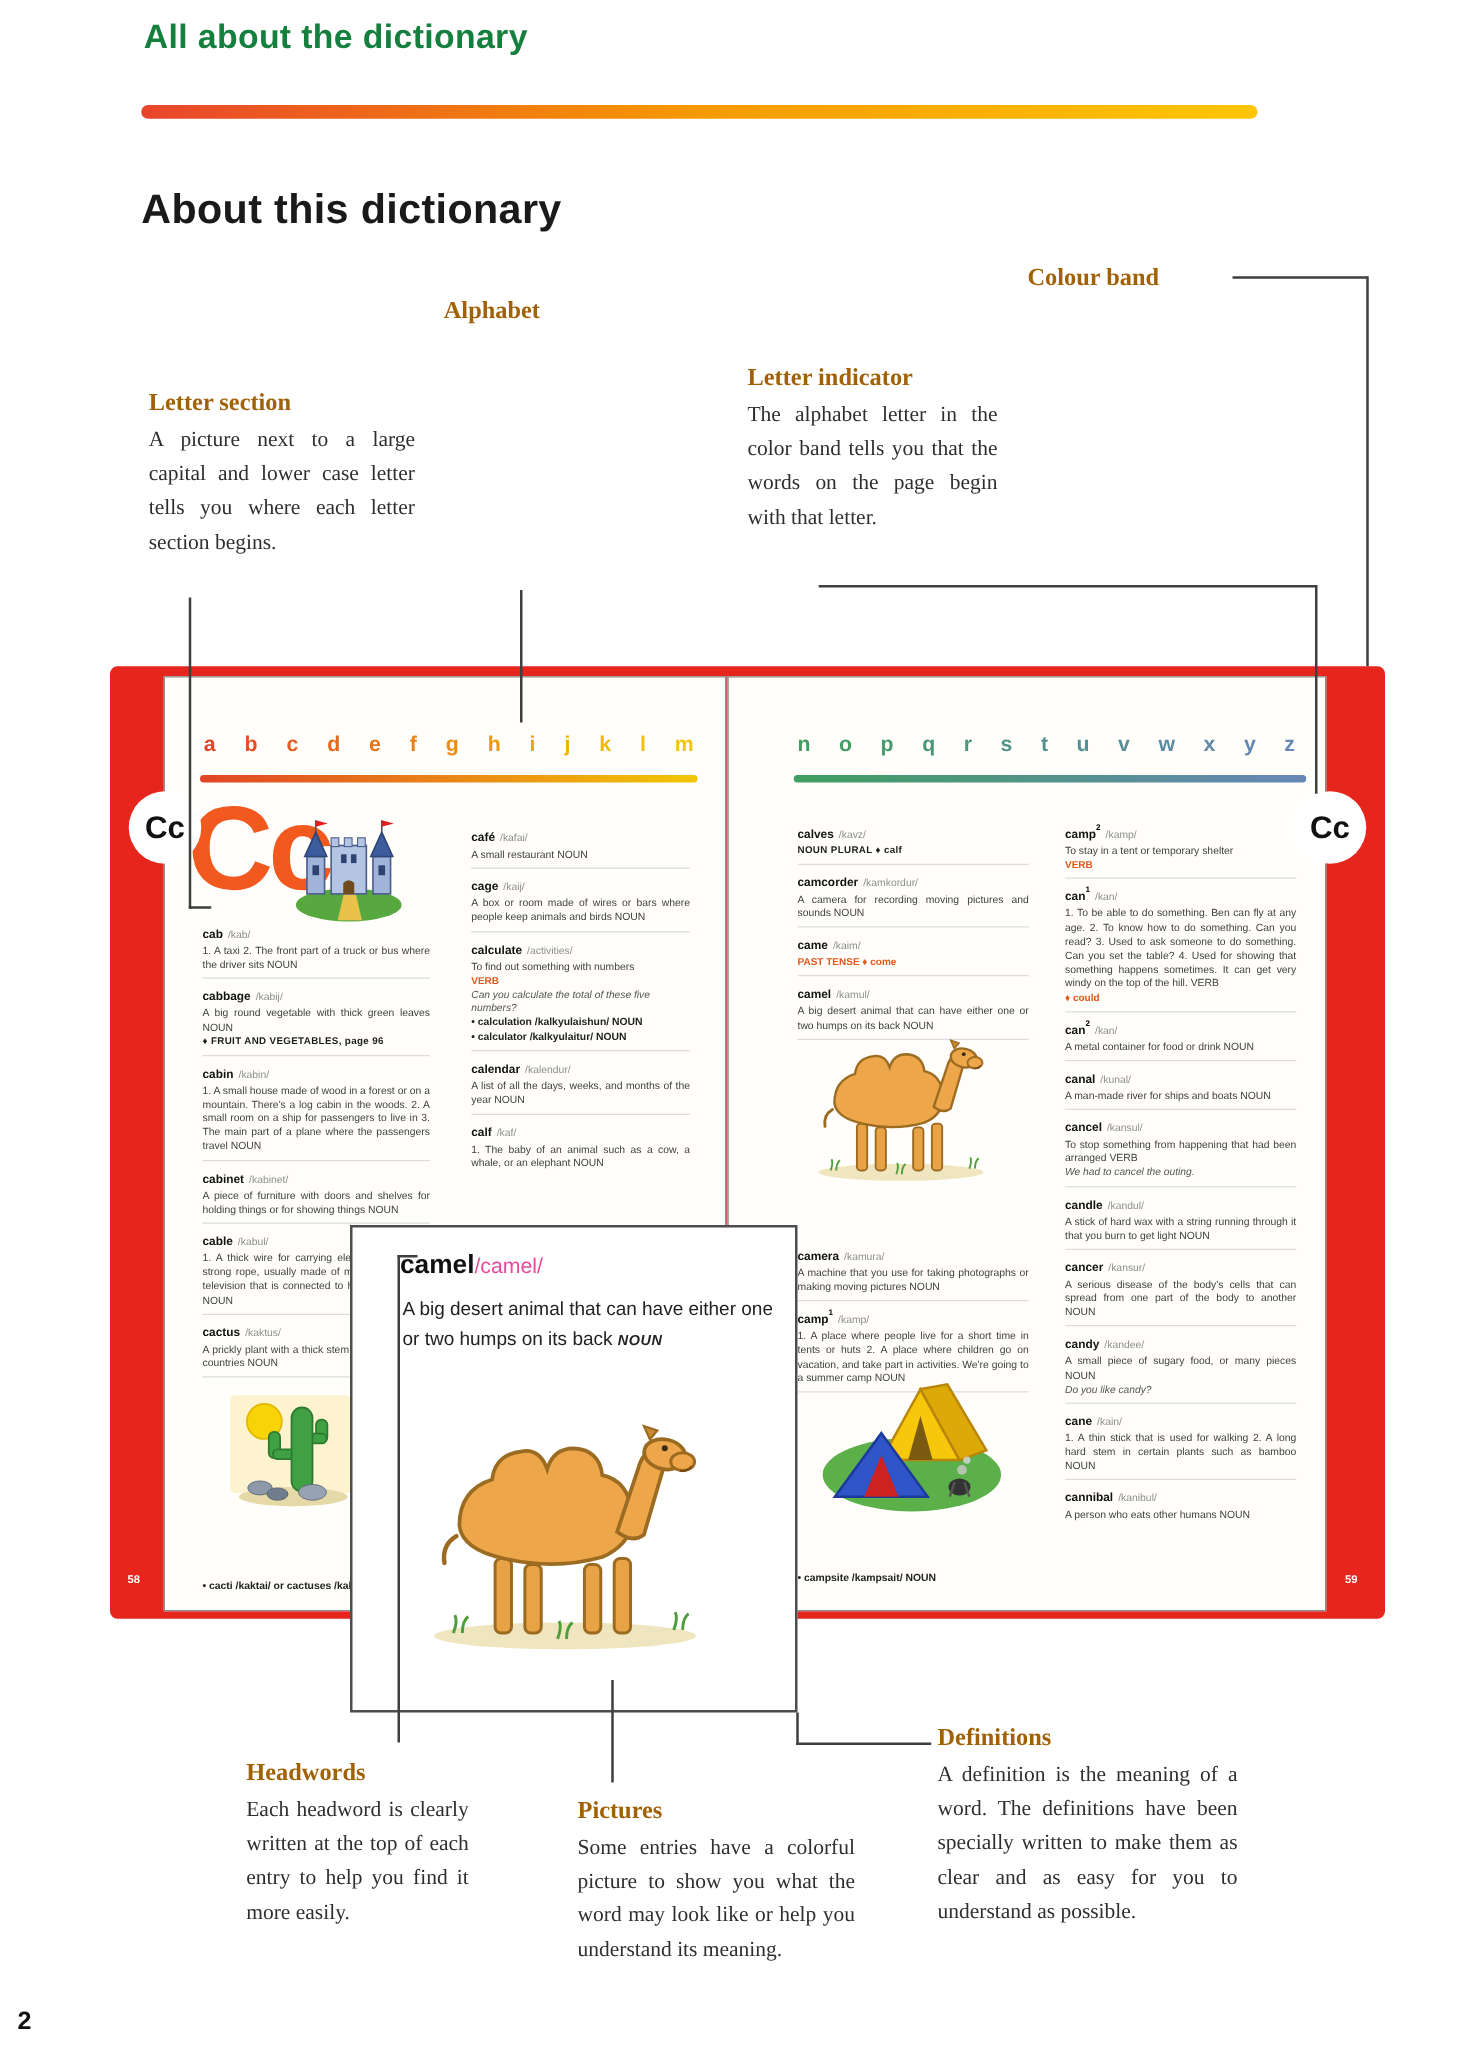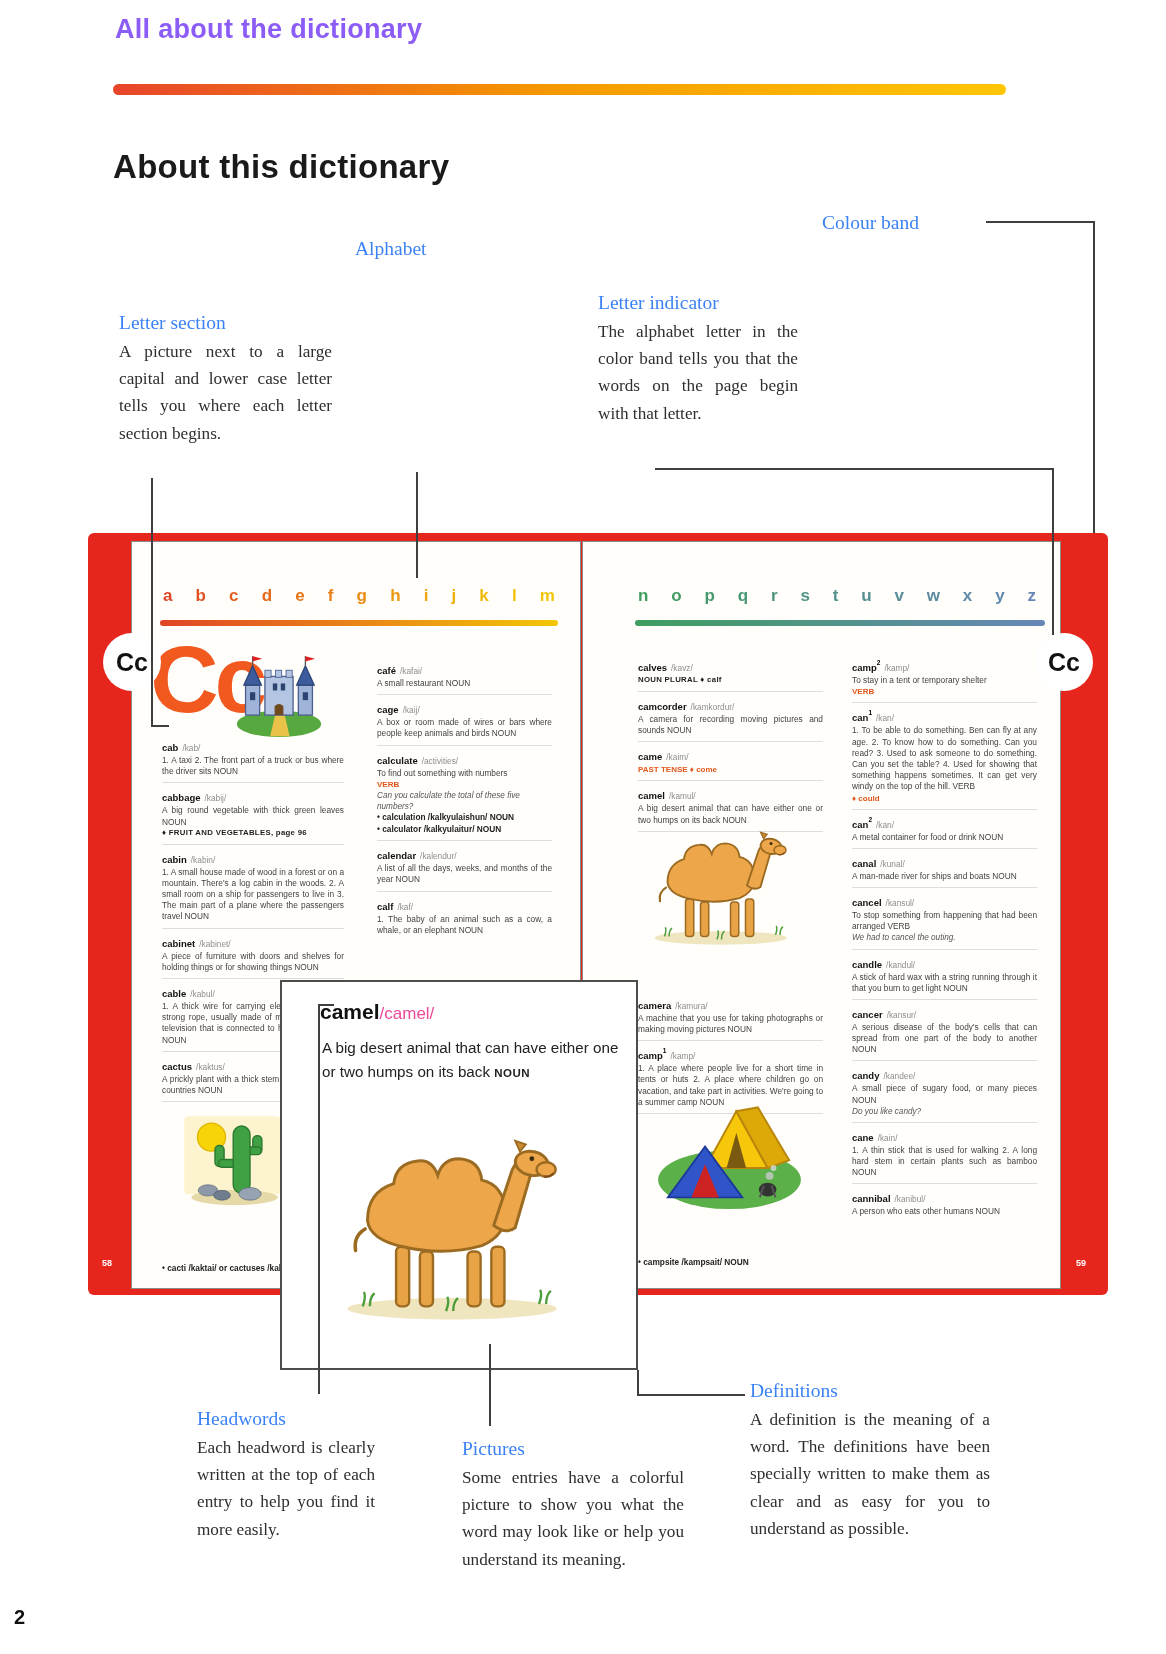--- a/index.html
+++ b/index.html
@@ -1,25 +1,25 @@
 <!DOCTYPE html>
 <html><head>
 <meta charset="utf-8">
 <style>
   html,body{margin:0;padding:0;background:#fff;}
   #screen{position:relative;width:1166px;height:1654px;background:#ffffff;overflow:hidden;
           font-family:"Liberation Sans",sans-serif;}
   .abs{position:absolute;}
   
-  .kicker{font-size:27px;font-weight:bold;color:#8b5cf6;letter-spacing:.3px;}
+  .kicker{font-size:27px;font-weight:bold;color:#15803d;letter-spacing:.3px;}
   .title{font-size:33px;font-weight:bold;color:#1a1a1a;letter-spacing:.3px;}
   .gradbar{height:11px;border-radius:6px;background:linear-gradient(90deg,#e8452c,#f59a00,#ffc605);}
   
   .callout{font-family:"Liberation Serif",serif;}
-  .callout .t{font-weight:normal;font-size:19.5px;color:#3b82f6;margin-bottom:4px;}
+  .callout .t{font-weight:bold;font-size:19.5px;color:#a16207;margin-bottom:4px;}
   .callout .b{font-size:17.2px;color:#2e2e2e;text-align:justify;line-height:1.58;}
   .line{position:absolute;background:#3f3f3f;z-index:4;}
   .line.over{z-index:8;}
   
   .spread{position:absolute;left:88px;top:533px;width:1020px;height:762px;background:#e6251c;border-radius:6px;z-index:0;}
   .page{position:absolute;top:541px;height:748px;background:#fffefb;border:1px solid #8a8a8a;z-index:1;box-sizing:border-box;}
   .tab{position:absolute;width:58px;height:58px;border-radius:50%;background:#fff;z-index:3;
        display:flex;align-items:center;justify-content:center;font-weight:bold;font-size:25px;color:#111;}
   .folio{position:absolute;color:#ffffff;font-weight:bold;font-size:9px;z-index:2;}
   .strip{position:absolute;display:flex;justify-content:space-between;font-weight:bold;font-size:17px;z-index:2;}
@@ -38,21 +38,21 @@
   .ln-i{font-size:8.2px;color:#555;font-style:italic;line-height:1.35;}
   .ln-u{font-size:8.3px;color:#222;font-weight:bold;line-height:1.4;}
   .pic{position:absolute;z-index:2;}
   
   .zoombox{position:absolute;left:280px;top:980px;width:358px;height:390px;background:#fff;
            border:2px solid #4d4d4d;z-index:5;box-sizing:border-box;}
   .zoombox .hwrow{position:absolute;left:38px;top:18px;}
   .zoombox .w2{font-weight:bold;font-size:21px;color:#111;}
   .zoombox .pr2{font-size:17px;color:#ec4899;}
   .zoombox .body2{position:absolute;left:40px;top:54px;width:300px;font-size:15.2px;color:#222;line-height:1.55;}
-  .zoombox .tag2{font-weight:bold;font-size:11.5px;letter-spacing:.5px;}
+  .zoombox .tag2{font-weight:bold;font-size:11.5px;letter-spacing:.5px;font-style:italic;}
 </style>
 </head>
 <body>
 
 <div id="screen">
 
   <div class="abs kicker" style="left:115px;top:14px;">All about the dictionary</div>
   <div class="abs gradbar" style="left:113px;top:84px;width:893px;"></div>
   <div class="abs title" style="left:113px;top:148px;">About this dictionary</div>
 

